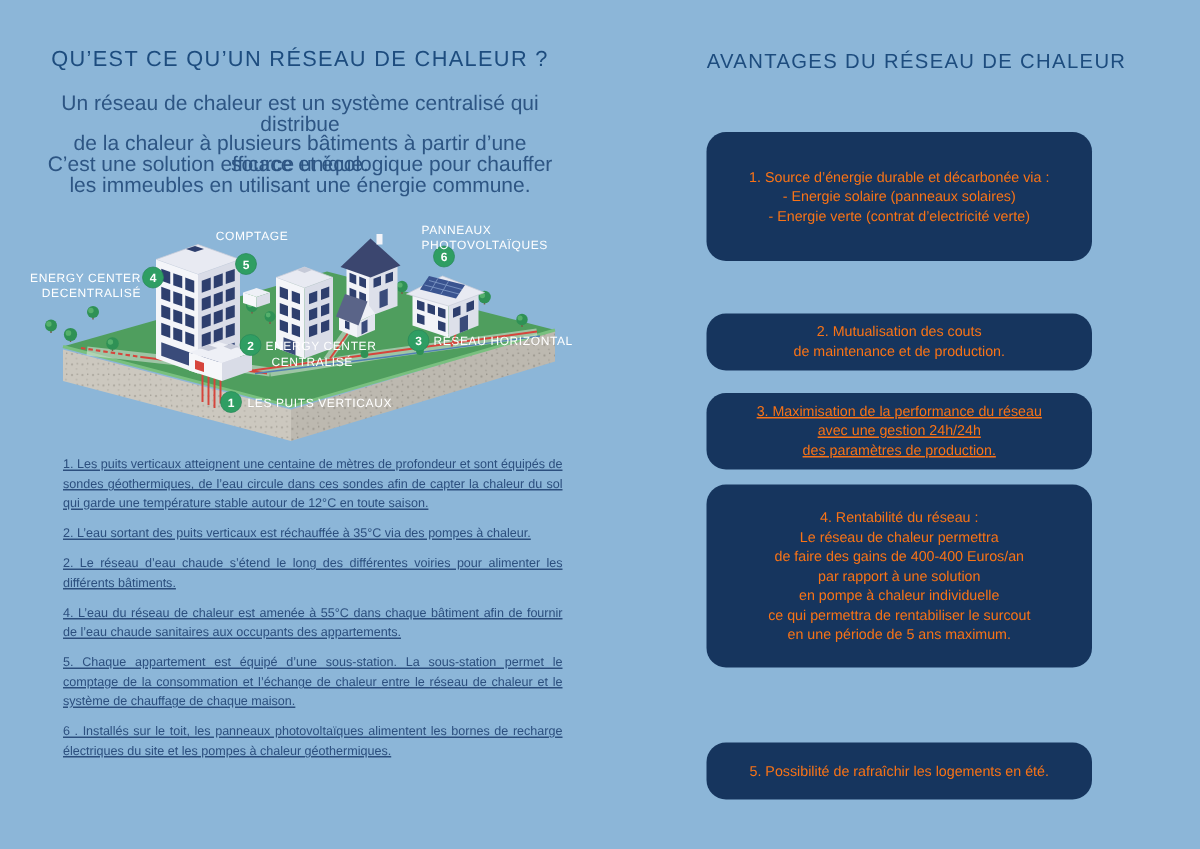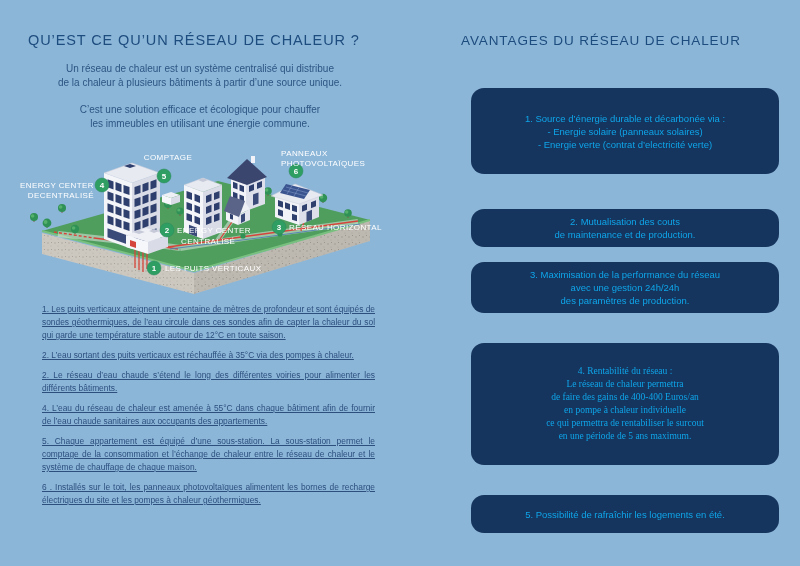--- a/index.html
+++ b/index.html
@@ -1,43 +1,43 @@
 <!DOCTYPE html>
 <html><head>
 <meta charset="utf-8">
 <style>
   html,body{margin:0;padding:0;}
   body{width:800px;height:566px;background:#8cb6d8;font-family:"Liberation Sans",sans-serif;}
   .page{position:relative;width:800px;height:566px;overflow:hidden;}
 
-  .col-title{position:absolute;margin:0;font-weight:normal;
+  .col-title{position:absolute;margin:0;text-align:center;font-weight:normal;
              color:#1d4c7e;letter-spacing:0.9px;}
   .lt{left:28px;top:32px;width:344px;font-size:14.5px;}
   .rt{left:461px;top:33px;width:300px;font-size:13.5px;}
 
   .intro{position:absolute;left:30px;width:340px;text-align:center;color:#2d5583;}
-  .intro .il{font-size:10px;line-height:13.5px;}
+  .intro .il{font-size:14px;line-height:13.5px;}
   .intro1{top:62px;}
   .intro2{top:103px;}
 
   .ill{position:absolute;left:18px;top:143px;width:390px;height:155px;}
 
   .paras{position:absolute;left:42px;top:303px;width:333px;}
   .paras p{margin:0 0 7px 0;font-size:8.4px;line-height:13px;text-align:justify;
            color:#2c4f7e;text-decoration:underline;}
 
-  .bbox{position:absolute;left:471px;width:308px;background:#16355e;border-radius:13px;
+  .bbox{position:absolute;left:471px;width:257px;background:#16355e;border-radius:13px;
         display:flex;flex-direction:column;justify-content:center;align-items:center;
-        color:#0ea5e9;box-sizing:border-box;padding:4px 7px;}
+        color:#f97316;box-sizing:border-box;padding:4px 7px;}
   .bl{font-size:9.5px;line-height:13px;text-align:center;width:100%;}
 
   .b1{top:88px;height:86px;}
   .b2{top:209px;height:38px;}
-  .b3{top:262px;height:51px;}
-  .b4{top:343px;height:122px;font-family:Liberation Serif, serif;}
+  .b3{top:262px;height:51px;text-decoration:underline;}
+  .b4{top:323px;height:122px;}
   .b5{top:495px;height:38px;align-items:flex-end;}
 
   svg text{font-family:"Liberation Sans",sans-serif;}
   .ill-label{font-size:8px;letter-spacing:0.4px;fill:#ffffff;}
   .marker-num{font-size:8px;font-weight:bold;fill:#ffffff;text-anchor:middle;}
 </style>
 </head>
 <body>
 
 <div class="page">
@@ -341,20 +341,21 @@
   <div class="bbox b3">
     <div class="bl">3. Maximisation de la performance du réseau</div>
     <div class="bl">avec une gestion 24h/24h</div>
     <div class="bl">des paramètres de production.</div>
   </div>
 
   <div class="bbox b4">
     <div class="bl">4. Rentabilité du réseau :</div>
     <div class="bl">Le réseau de chaleur permettra</div>
     <div class="bl">de faire des gains de 400-400 Euros/an</div>
+    <div class="bl">par rapport à une solution</div>
     <div class="bl">en pompe à chaleur individuelle</div>
     <div class="bl">ce qui permettra de rentabiliser le surcout</div>
     <div class="bl">en une période de 5 ans maximum.</div>
   </div>
 
   <div class="bbox b5">
     <div class="bl">5. Possibilité de rafraîchir les logements en été.</div>
   </div>
 
 </div>

